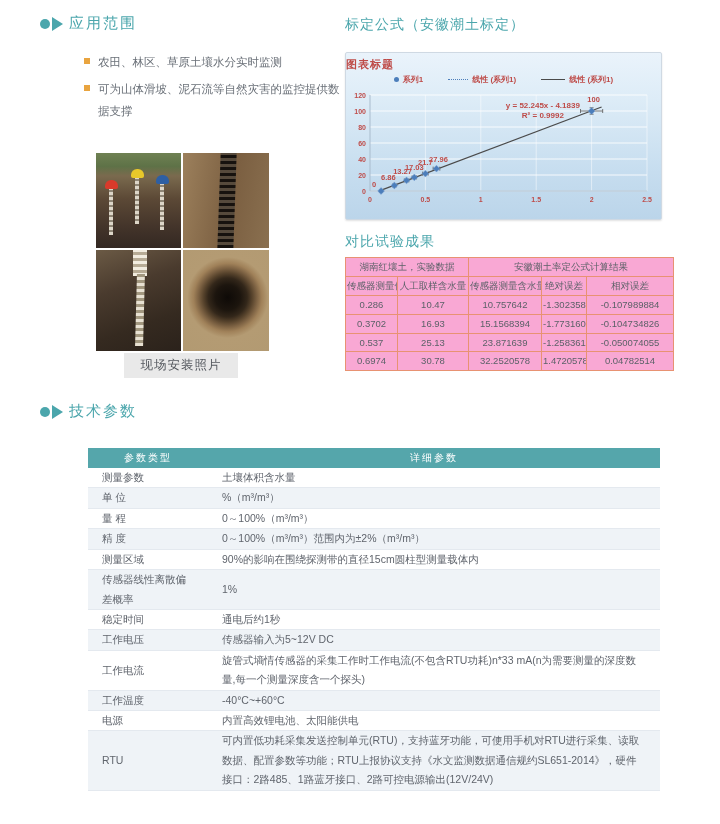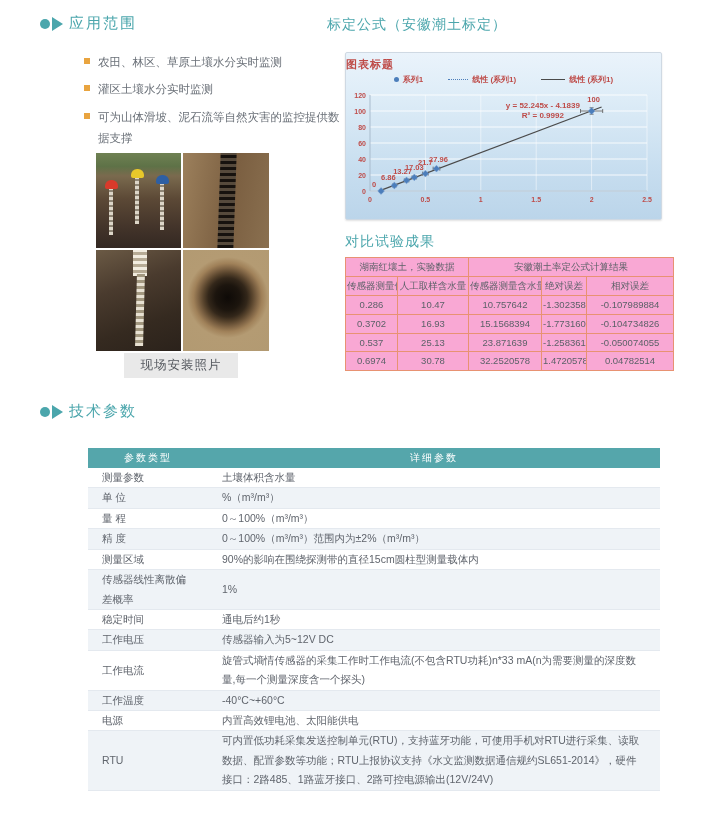--- a/index.html
+++ b/index.html
@@ -65,24 +65,20 @@
   <div class="sec-head" style="left:40px;top:14px;">
     <span class="sec-dot"></span>
     <span class="sec-tri"></span>
     <span class="sec-title">应用范围</span>
   </div>
 
   <ul id="app-list">
       <li>
         <span class="sq-bullet"></span>
         <span>农田、林区、草原土壤水分实时监测</span>
-      </li>
-      <li>
-        <span class="sq-bullet"></span>
-        <span>灌区土壤水分实时监测</span>
       </li>
       <li>
         <span class="sq-bullet"></span>
         <span>可为山体滑坡、泥石流等自然灾害的监控提供数据支撑</span>
       </li>
     </ul>
 
   <div id="photo-grid">
     <div class="photo photo1">
       <div class="sensor" style="left:9px;top:27px;">
@@ -102,21 +98,21 @@
       <div class="tube"></div>
     </div>
     <div class="photo photo3">
       <div class="stake-top"></div>
       <div class="stake"></div>
     </div>
     <div class="photo photo4"></div>
   </div>
   <div id="photo-caption">现场安装照片</div>
 
-  <div class="sub-title" style="left:327px;top:16px;">标定公式（安徽潮土标定）</div>
+  <div class="sub-title" style="left:345px;top:16px;">标定公式（安徽潮土标定）</div>
 
   <div id="chart">
     <div id="chart-title">图表标题</div>
     <div id="chart-legend">
         <span class="leg-item">
           <span class="leg-marker dot"></span>
           <span>系列1</span>
         </span>
         <span class="leg-item">
           <span class="leg-marker dotted-line"></span>

